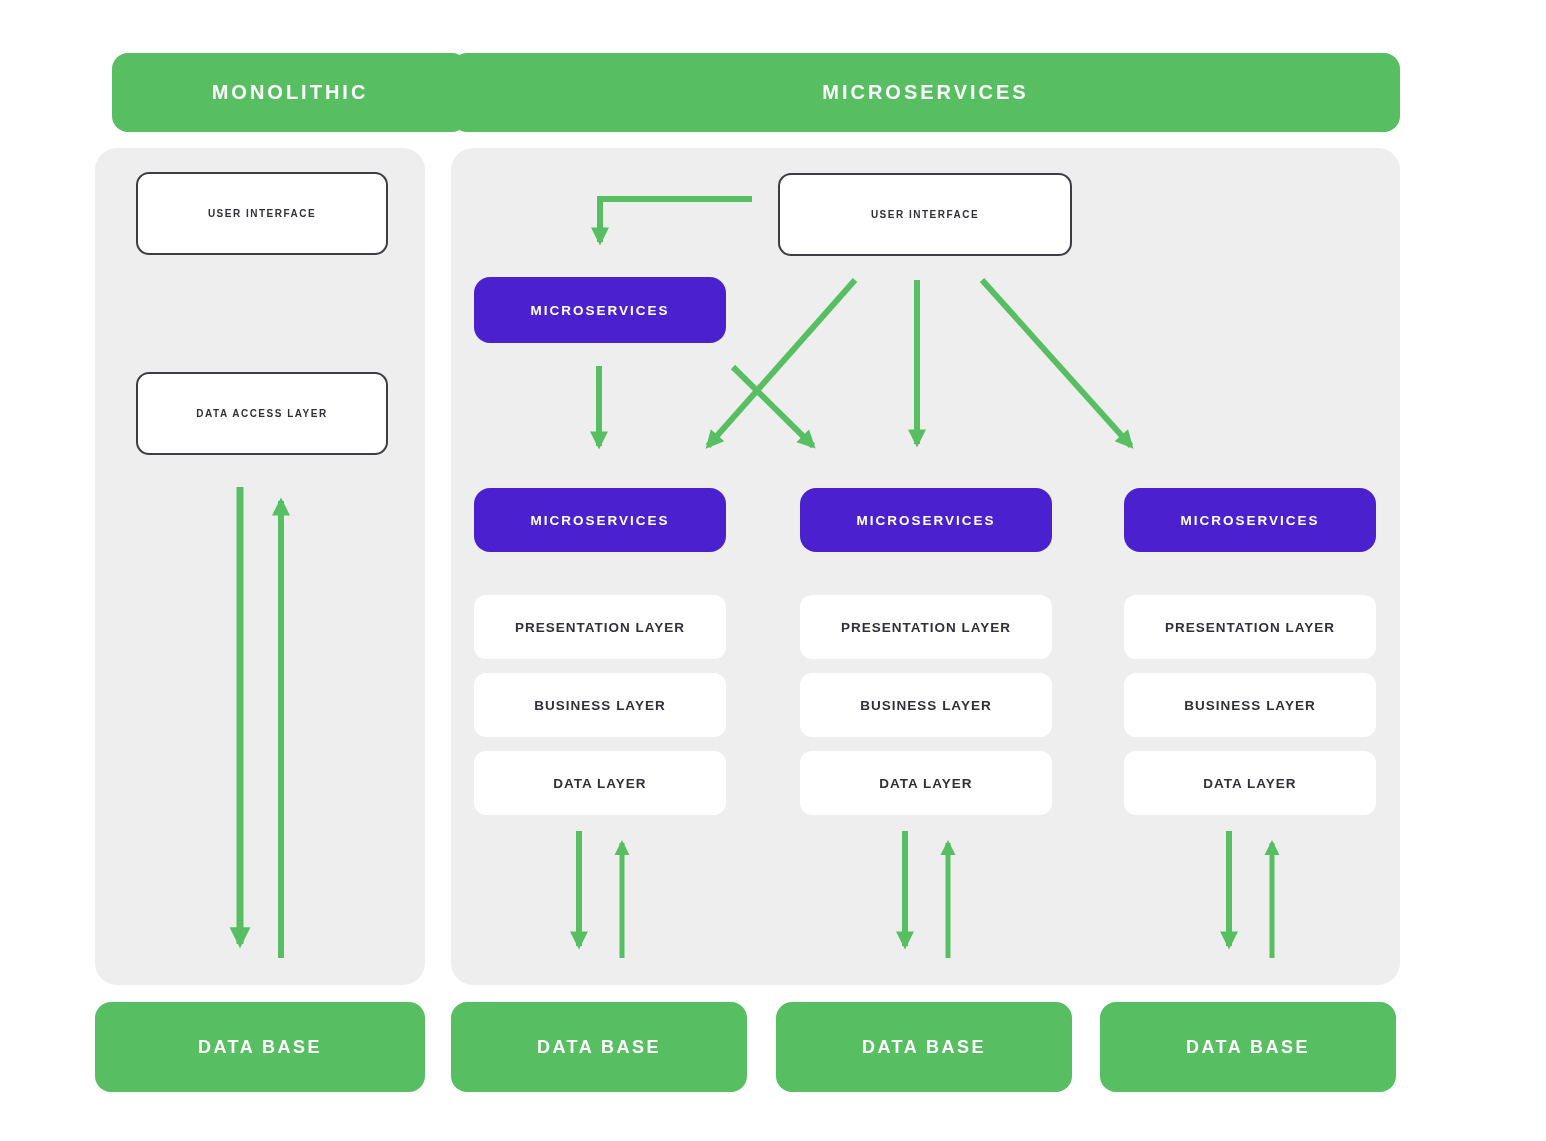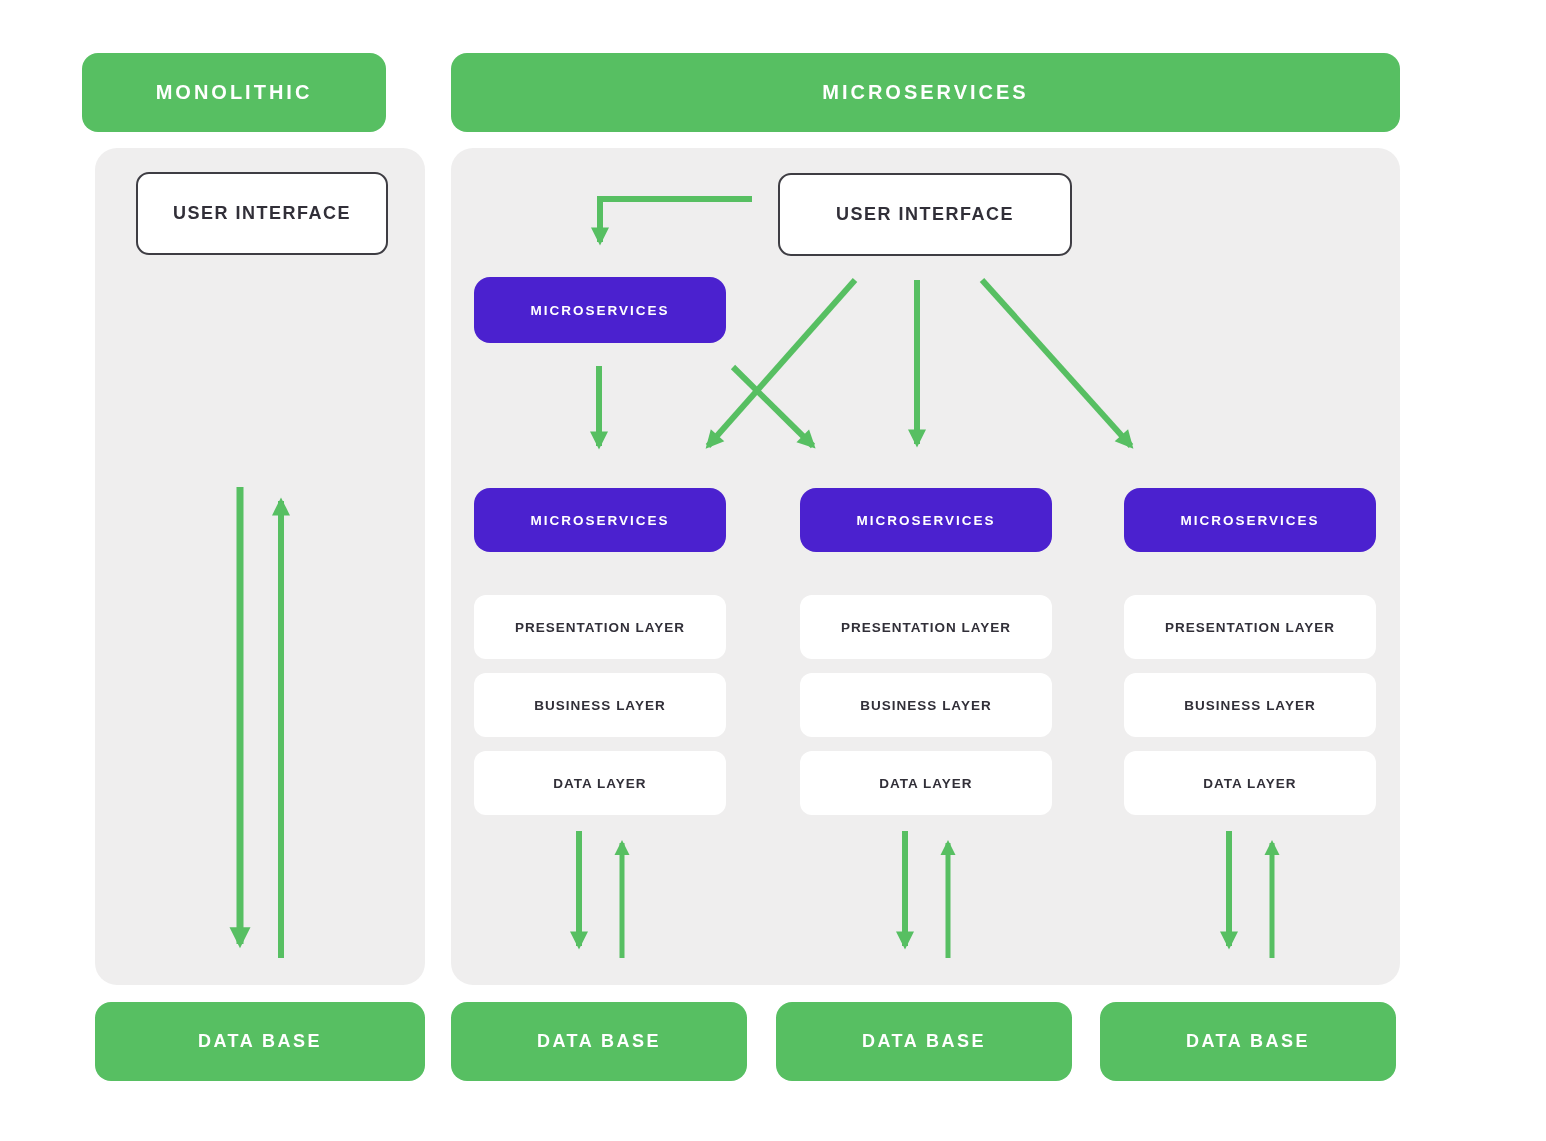--- a/index.html
+++ b/index.html
@@ -43,40 +43,40 @@
     align-items: center;
     justify-content: center;
     font-weight: bold;
     color: var(--dark-text);
     text-align: center;
   }
   .wbox-bordered {
     background: var(--box-white);
     border: 2px solid var(--box-border);
     border-radius: 13px;
-    font-size: 18px;
+    font-size: 10px;
     letter-spacing: 1.5px;
   }
   .wbox-plain {
     background: var(--box-white);
     border-radius: 12px;
     font-size: 13.5px;
     letter-spacing: 1px;
     margin-top: 19px;
   }
   .pbox {
     background: var(--purple);
     color: #ffffff;
     border-radius: 16px;
     font-size: 13.5px;
     letter-spacing: 2px;
   }
   .dbbox {
     position: absolute;
-    height: 79px;
+    height: 90px;
     background: var(--green);
     color: #ffffff;
     border-radius: 16px;
     display: flex;
     align-items: center;
     justify-content: center;
     font-weight: bold;
     font-size: 18px;
     letter-spacing: 2.5px;
   }
@@ -89,27 +89,28 @@
     stroke: var(--green);
     fill: none;
   }
   svg.arrows .head { fill: var(--green); }
 </style>
 </head>
 <body>
 
 <div class="canvas">
 
-  <div class="hdr" style="left:82px; top:53px; width:304px;">MONOLITHIC</div>
+  <div class="hdr" style="left:112px; top:53px; width:356px;">MONOLITHIC</div>
 
   <div class="panel" style="left:95px; top:148px; width:330px; height:837px;"></div>
 
   <div class="box wbox-bordered" style="left:136px; top:172px; width:248px; height:79px;">USER INTERFACE</div>
 
 
+  <div class="box wbox-bordered" style="left:136px; top:372px; width:248px; height:79px;">DATA ACCESS LAYER</div>
 
   <div class="dbbox" style="left:95px; top:1002px; width:330px;">DATA BASE</div>
 
   <div class="hdr" style="left:451px; top:53px; width:949px;">MICROSERVICES</div>
 
   <div class="panel" style="left:451px; top:148px; width:949px; height:837px;"></div>
 
   <div class="box wbox-bordered" style="left:778px; top:173px; width:290px; height:79px;">USER INTERFACE</div>
 
   <div class="box pbox" style="left:474px; top:277px; width:252px; height:66px;">MICROSERVICES</div>

